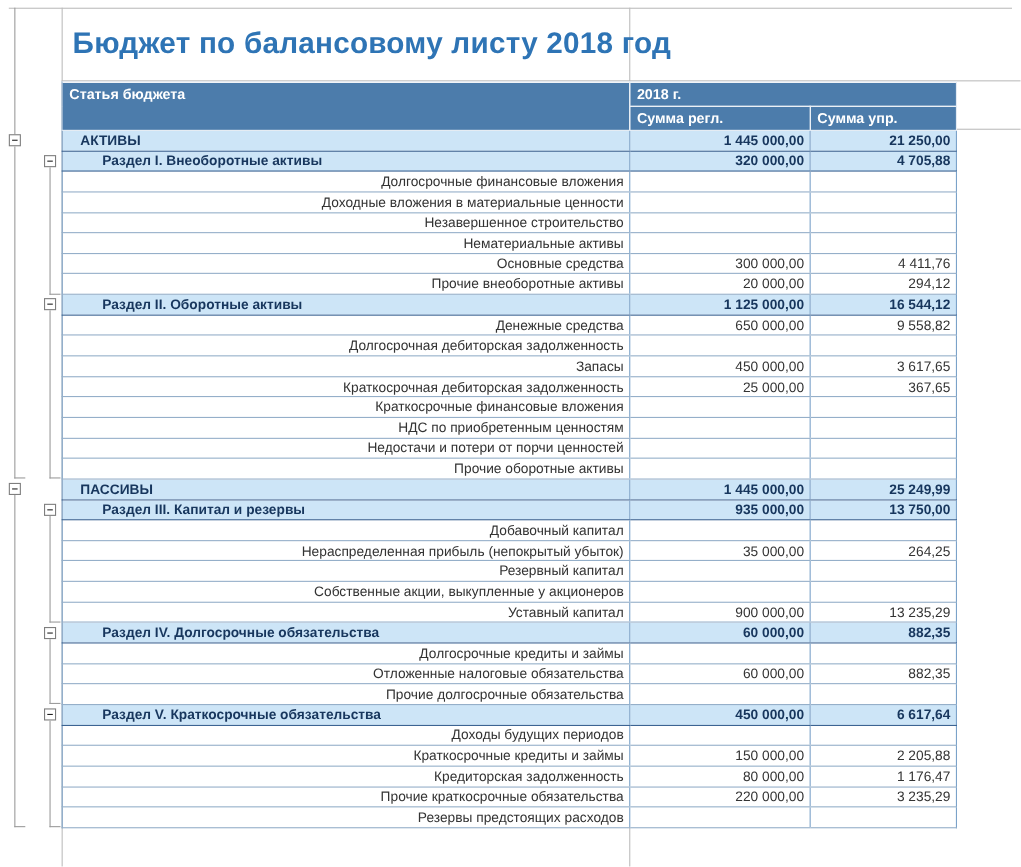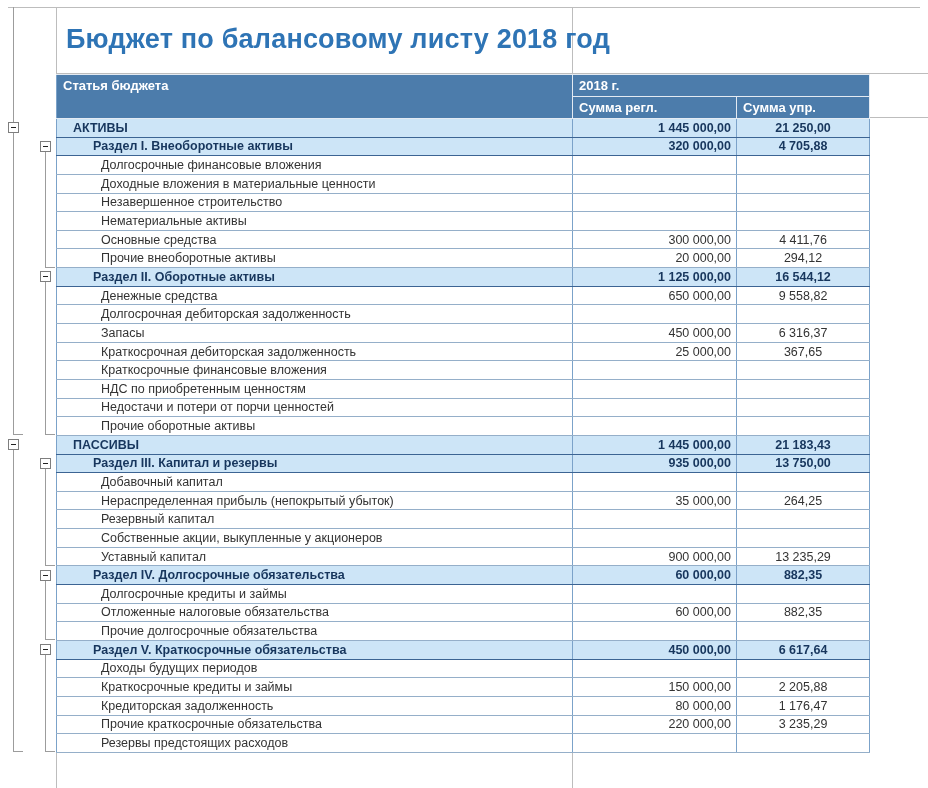--- a/index.html
+++ b/index.html
@@ -30,29 +30,29 @@
   thead tr{height:22px;}
   thead td.article{vertical-align:top;padding-top:3px;border-left:1px solid var(--border-vert);}
   tbody tr{height:18.65px;}
   tbody td{
     font-size:12.5px;padding:0 5px;vertical-align:middle;
     color:var(--detail-text);white-space:nowrap;overflow:hidden;
     border-bottom:1px solid var(--border-light);
     border-left:1px solid var(--border-vert);
     background:#fff;
   }
-  tbody td:last-child{border-right:1px solid var(--border-vert);text-align:center;}
+  tbody td:last-child{border-right:1px solid var(--border-vert);}
   tbody tr.group td{
     background:var(--group-bg);font-weight:bold;color:var(--group-text);
     border-top:1px solid var(--border-dark);border-bottom:1px solid var(--border-dark);
   }
   td.num{text-align:right;}
   td.label.lvl0{padding-left:16px;}
   td.label.lvl1{padding-left:36px;}
-  td.label.lvl2{padding-left:44px;}
+  td.label.lvl2{padding-left:44px;text-align:right;}
   
   .tree-v{position:absolute;width:1px;background:var(--tree-line);}
   .tree-h{position:absolute;height:1px;background:var(--tree-line);}
   .expander{
     position:absolute;width:11px;height:11px;box-sizing:border-box;
     background:#fff;border:1px solid #7E7E7E;cursor:pointer;
   }
   .expander .minus{position:absolute;left:2px;top:4px;width:5px;height:1px;background:#222;}
 </style>
 </head>
@@ -176,21 +176,21 @@
           <td class="num">9 558,82</td>
         </tr>
         <tr class="lvl2">
           <td class="label lvl2">Долгосрочная дебиторская задолженность</td>
           <td class="num"></td>
           <td class="num"></td>
         </tr>
         <tr class="lvl2">
           <td class="label lvl2">Запасы</td>
           <td class="num">450 000,00</td>
-          <td class="num">6 316,37</td>
+          <td class="num">3 617,65</td>
         </tr>
         <tr class="lvl2">
           <td class="label lvl2">Краткосрочная дебиторская задолженность</td>
           <td class="num">25 000,00</td>
           <td class="num">367,65</td>
         </tr>
         <tr class="lvl2">
           <td class="label lvl2">Краткосрочные финансовые вложения</td>
           <td class="num"></td>
           <td class="num"></td>
@@ -206,21 +206,21 @@
           <td class="num"></td>
         </tr>
         <tr class="lvl2">
           <td class="label lvl2">Прочие оборотные активы</td>
           <td class="num"></td>
           <td class="num"></td>
         </tr>
         <tr class="group lvl0">
           <td class="label lvl0">ПАССИВЫ</td>
           <td class="num">1 445 000,00</td>
-          <td class="num">21 183,43</td>
+          <td class="num">25 249,99</td>
         </tr>
         <tr class="group lvl1">
           <td class="label lvl1">Раздел III. Капитал и резервы</td>
           <td class="num">935 000,00</td>
           <td class="num">13 750,00</td>
         </tr>
         <tr class="lvl2">
           <td class="label lvl2">Добавочный капитал</td>
           <td class="num"></td>
           <td class="num"></td>

